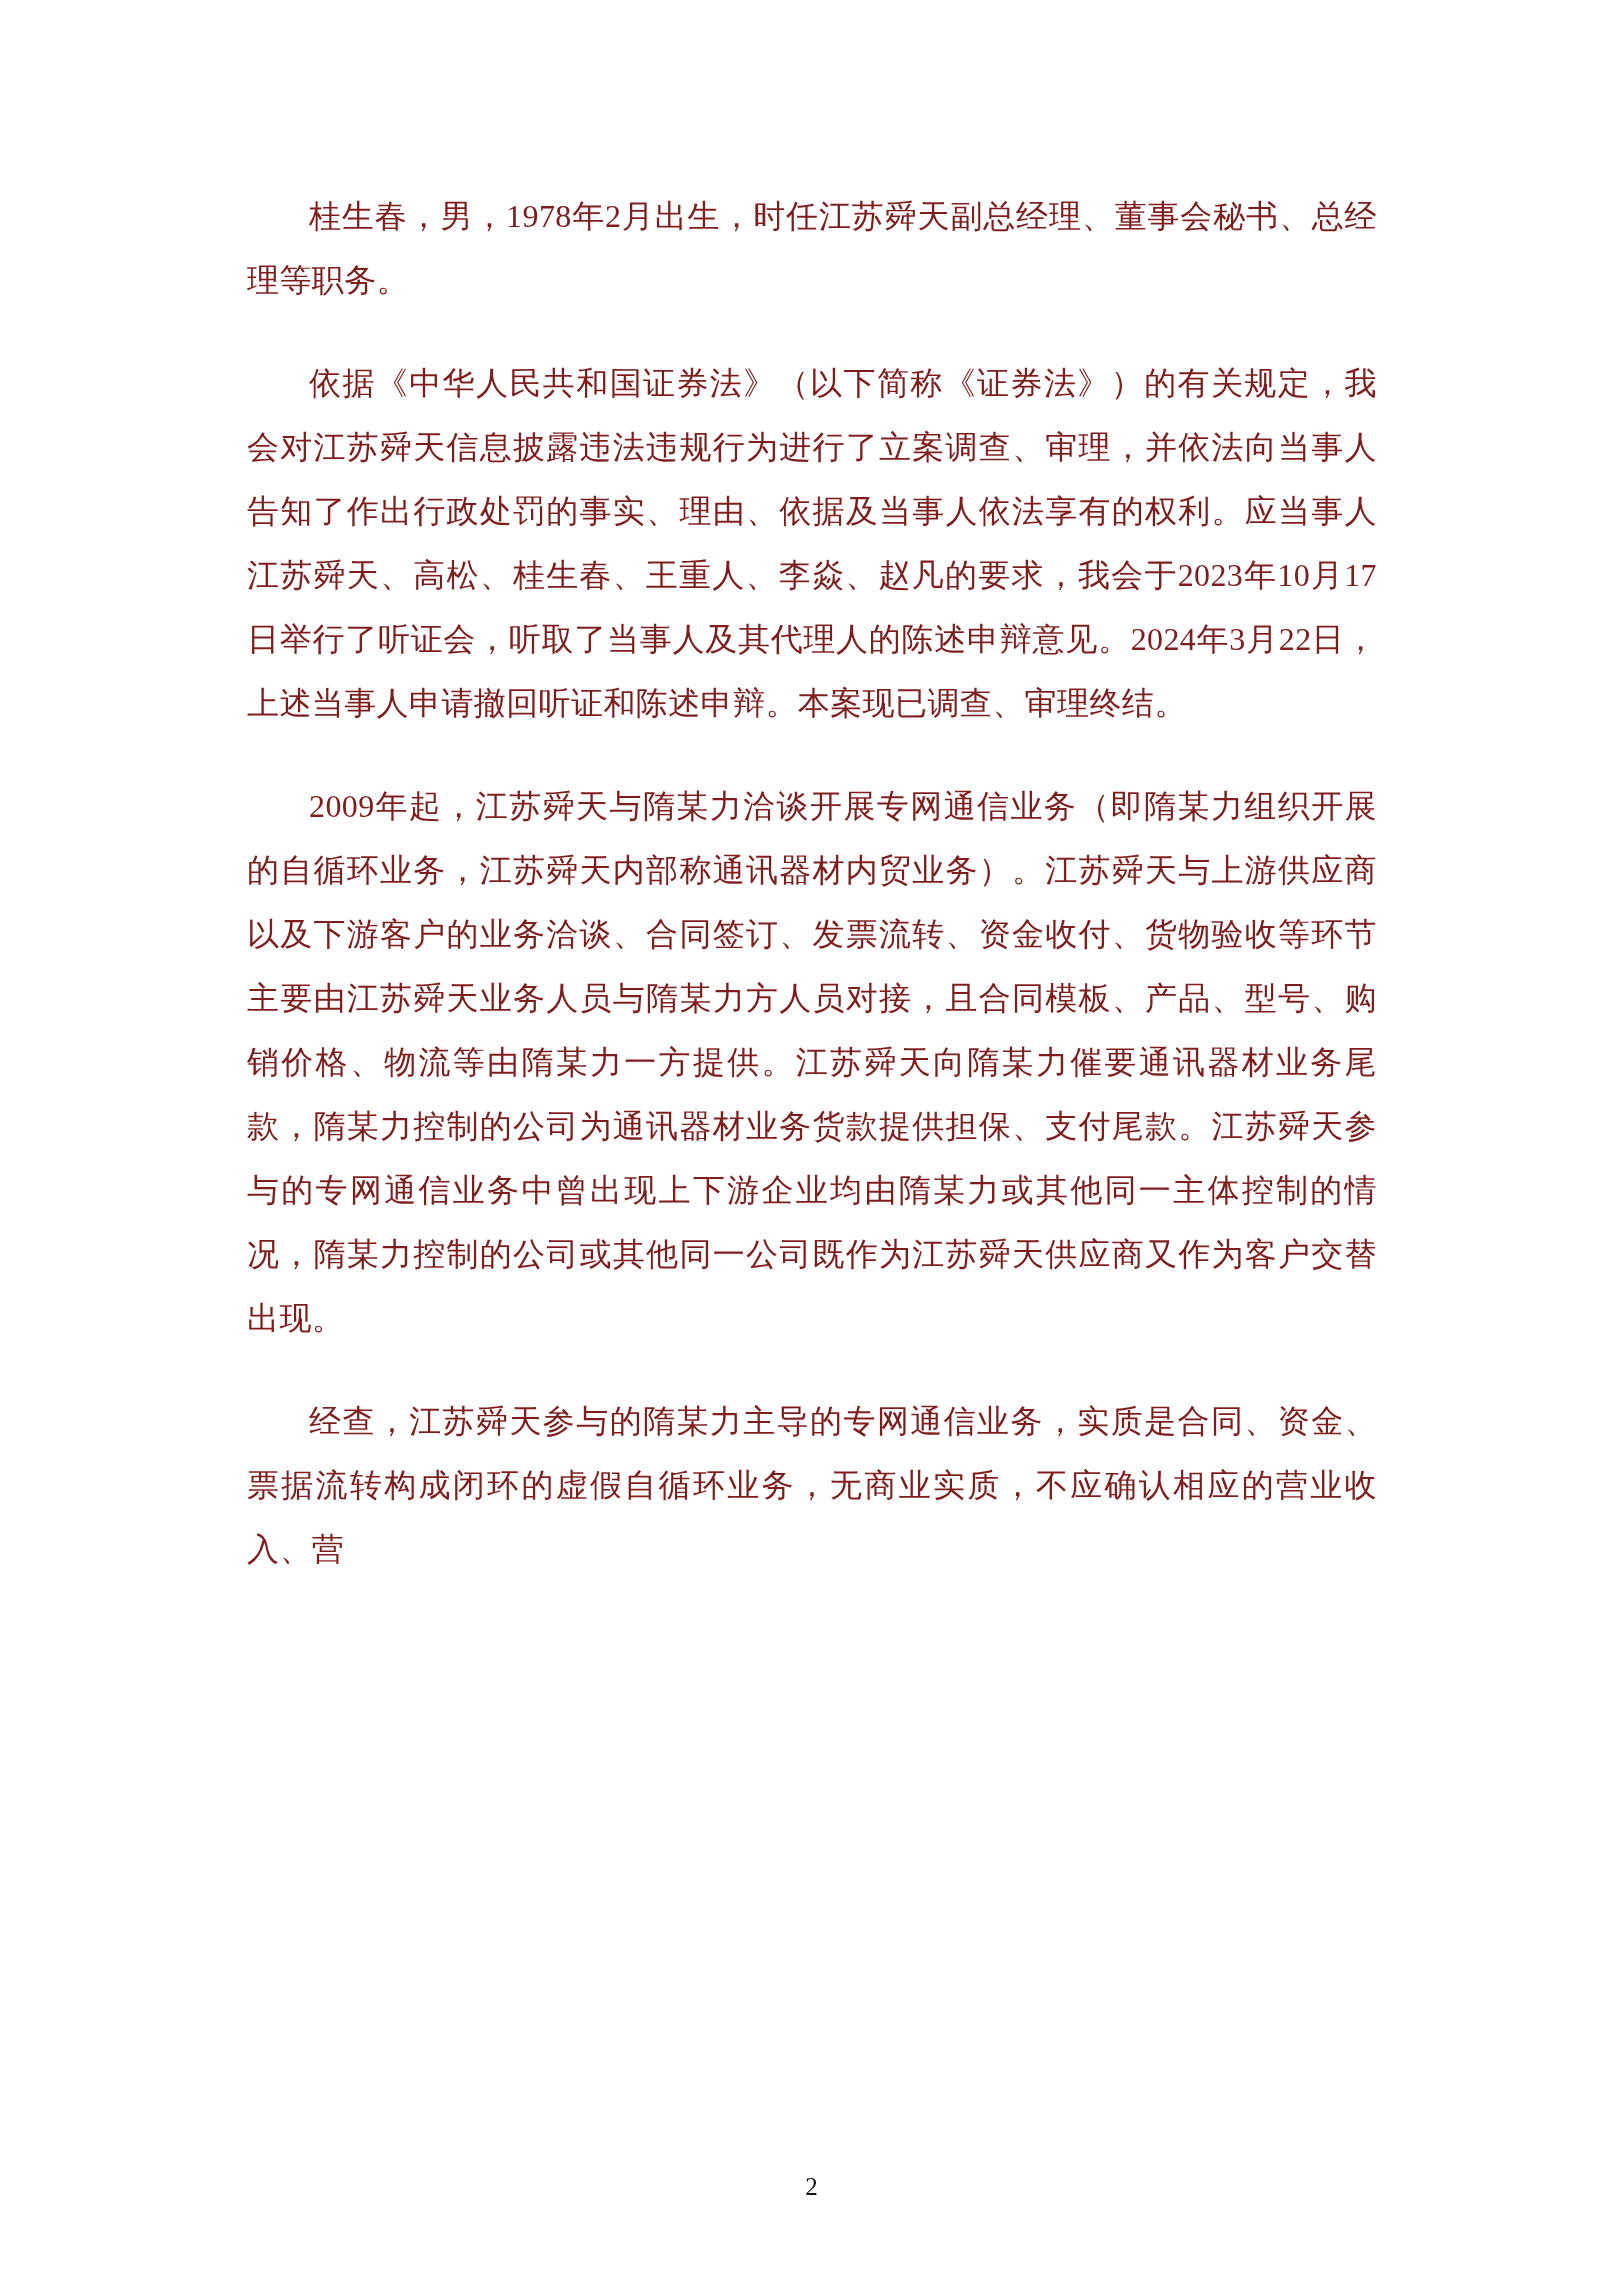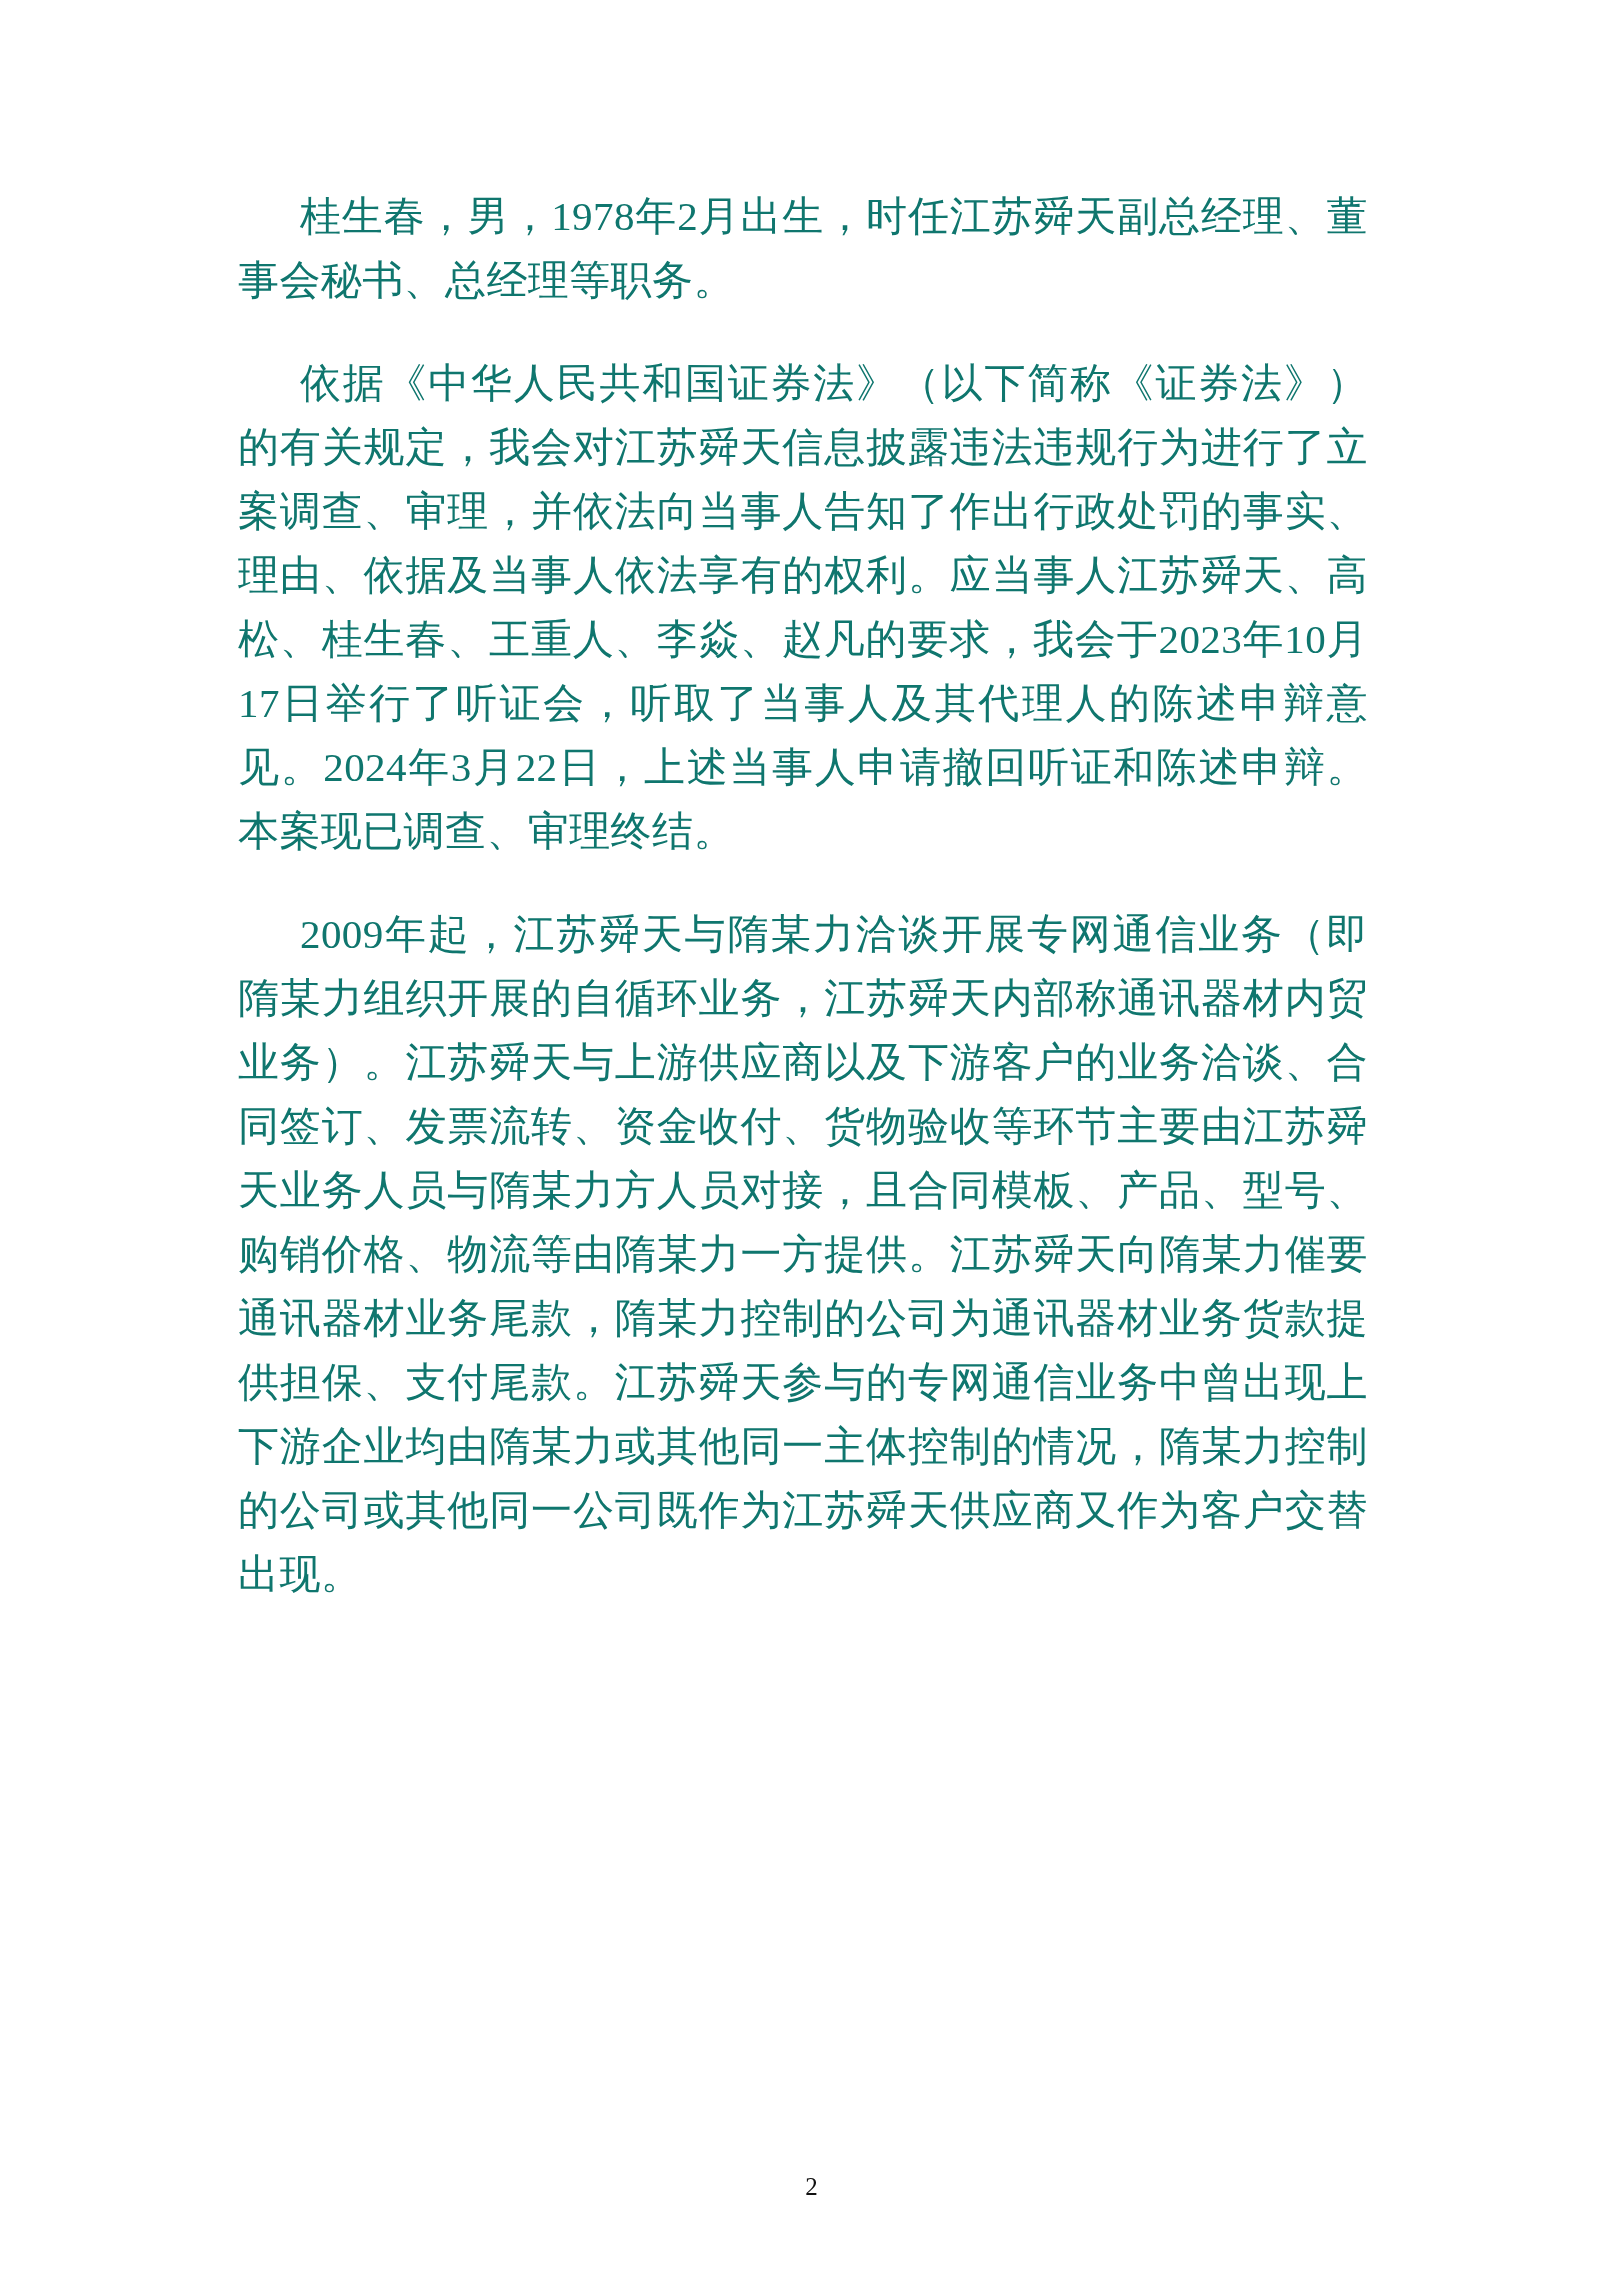--- a/index.html
+++ b/index.html
@@ -1,31 +1,32 @@
 <!DOCTYPE html>
 <html style="font-size:13.5px"><head>
 <meta charset="utf-8">
 <style>
   html, body { margin: 0; padding: 0; background: #ffffff; }
   body { width: 1623px; height: 2295px; position: relative; overflow: hidden; }
   .page {
-    position: absolute; left: 238px; top: 184px; width: 1130px;
+    position: absolute; left: 247px; top: 184px; width: 1130px;
     font-family: "Liberation Serif", "DejaVu Serif", serif;
-    color: #0f766e; font-size: 41px; line-height: 64px;
+    color: #7f1d1d; font-size: 32px; line-height: 64px;
   }
   .para { margin: 0 0 39px 0; text-indent: 62px; text-align: justify; text-justify: inter-character; letter-spacing: 0.4px; }
   .heading { margin: 0 0 39px 0; text-indent: 62px; font-weight: bold; letter-spacing: 0.4px; }
   .page-number {
     position: absolute; left: 0; width: 1623px; top: 2173px; text-align: center;
     font-family: "Liberation Serif", serif; font-size: 25px; color: #111;
   }
 </style>
 </head>
 <body>
 
 <div class="page">
   <p class="para">桂生春，男，1978年2月出生，时任江苏舜天副总经理、董事会秘书、总经理等职务。</p>
   <p class="para">依据《中华人民共和国证券法》（以下简称《证券法》）的有关规定，我会对江苏舜天信息披露违法违规行为进行了立案调查、审理，并依法向当事人告知了作出行政处罚的事实、理由、依据及当事人依法享有的权利。应当事人江苏舜天、高松、桂生春、王重人、李焱、赵凡的要求，我会于2023年10月17日举行了听证会，听取了当事人及其代理人的陈述申辩意见。2024年3月22日，上述当事人申请撤回听证和陈述申辩。本案现已调查、审理终结。</p>
   <p class="para">2009年起，江苏舜天与隋某力洽谈开展专网通信业务（即隋某力组织开展的自循环业务，江苏舜天内部称通讯器材内贸业务）。江苏舜天与上游供应商以及下游客户的业务洽谈、合同签订、发票流转、资金收付、货物验收等环节主要由江苏舜天业务人员与隋某力方人员对接，且合同模板、产品、型号、购销价格、物流等由隋某力一方提供。江苏舜天向隋某力催要通讯器材业务尾款，隋某力控制的公司为通讯器材业务货款提供担保、支付尾款。江苏舜天参与的专网通信业务中曾出现上下游企业均由隋某力或其他同一主体控制的情况，隋某力控制的公司或其他同一公司既作为江苏舜天供应商又作为客户交替出现。</p>
+  <p class="para">经查，江苏舜天参与的隋某力主导的专网通信业务，实质是合同、资金、票据流转构成闭环的虚假自循环业务，无商业实质，不应确认相应的营业收入、营</p>
 </div>
 
 <div class="page-number">2</div>
 
 
 </body></html>

